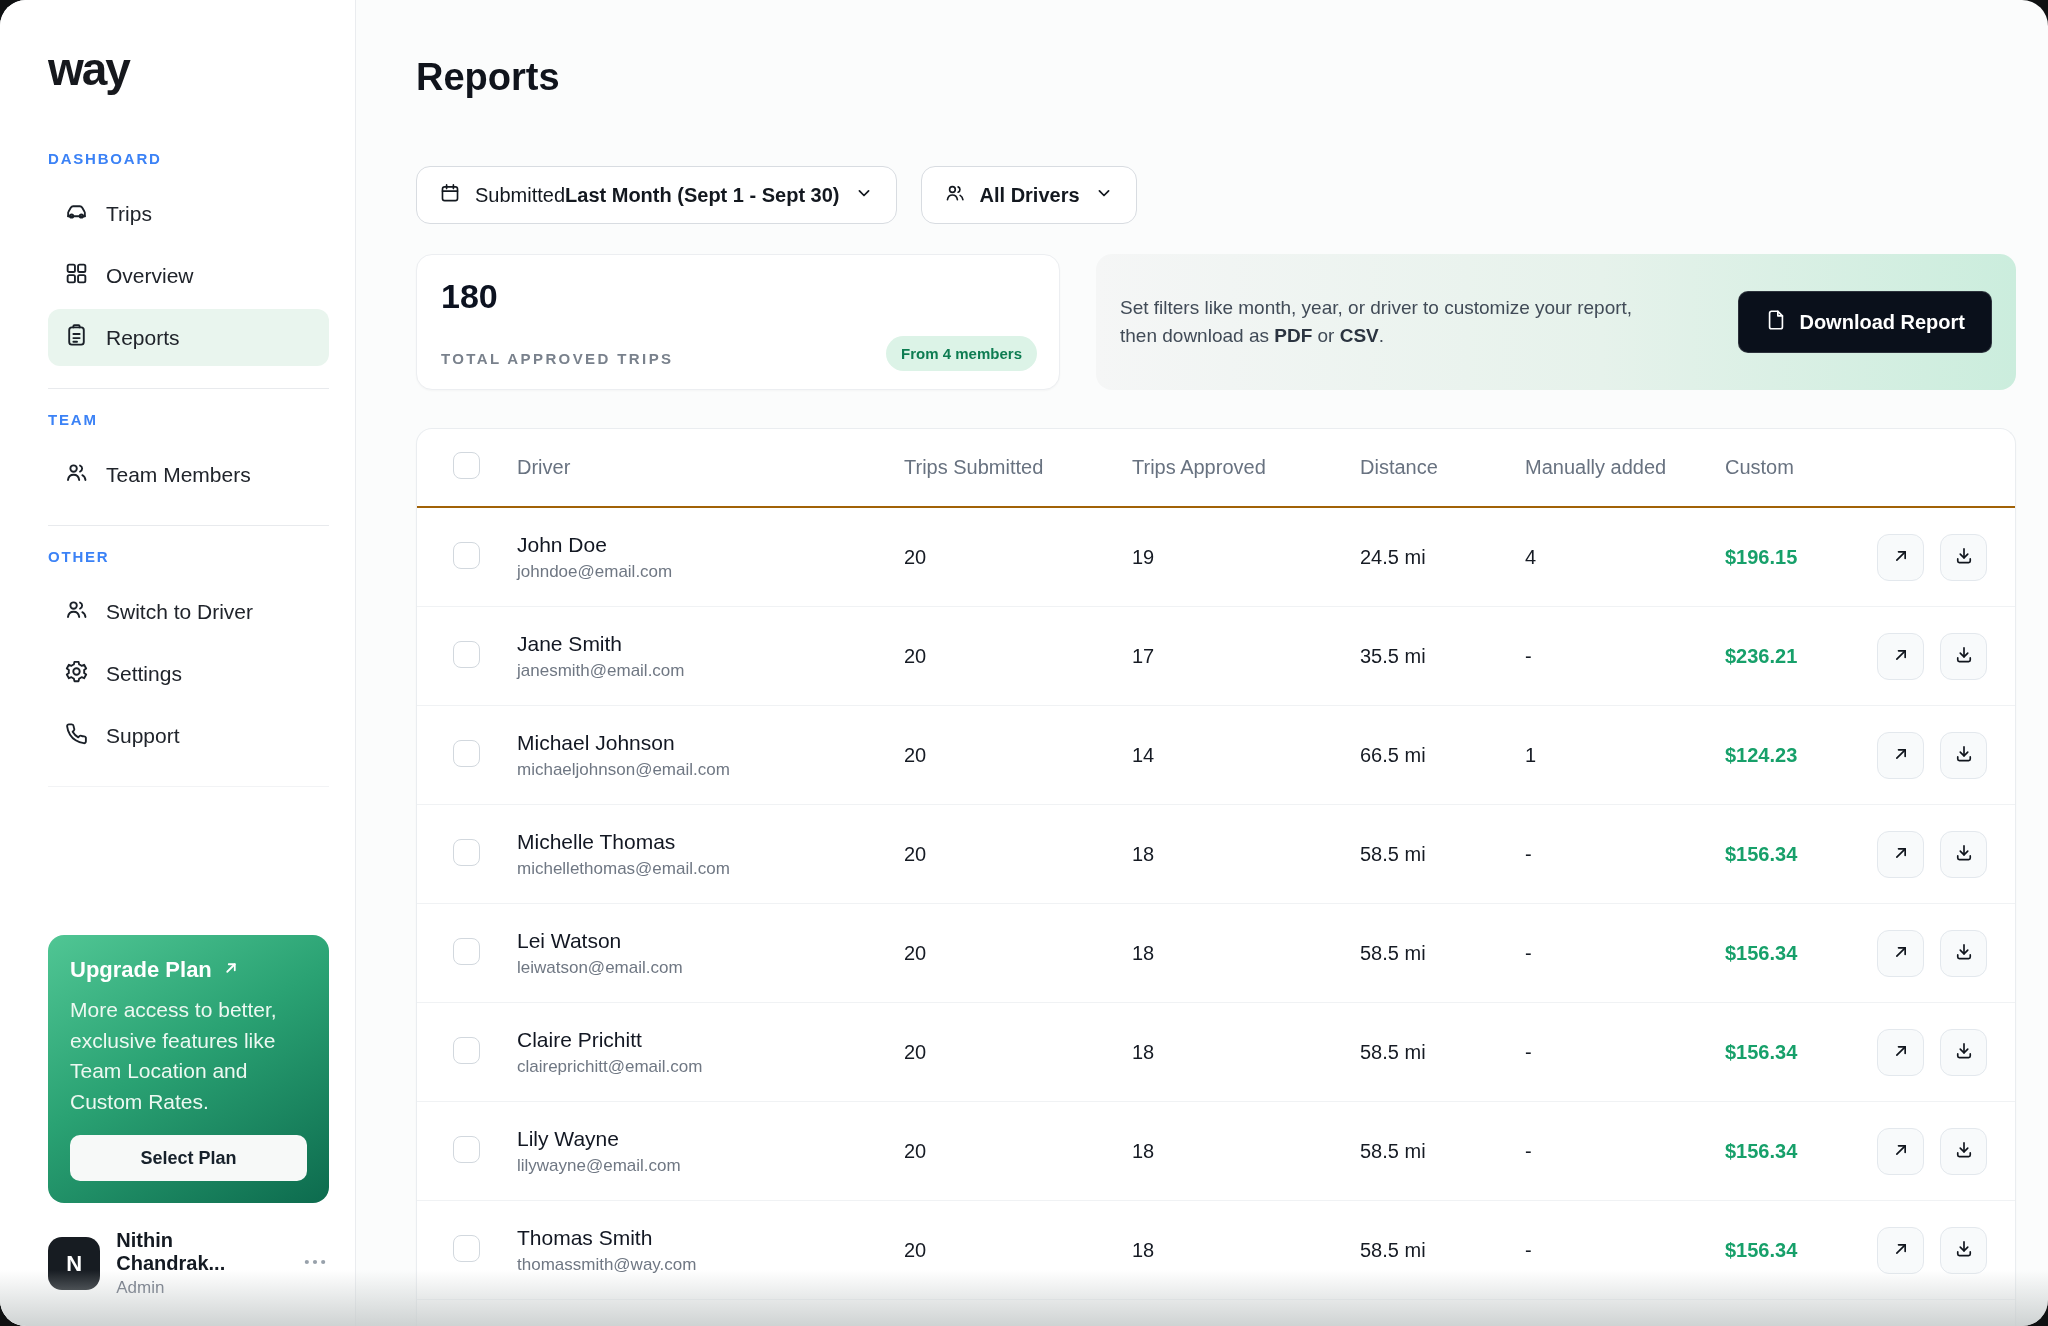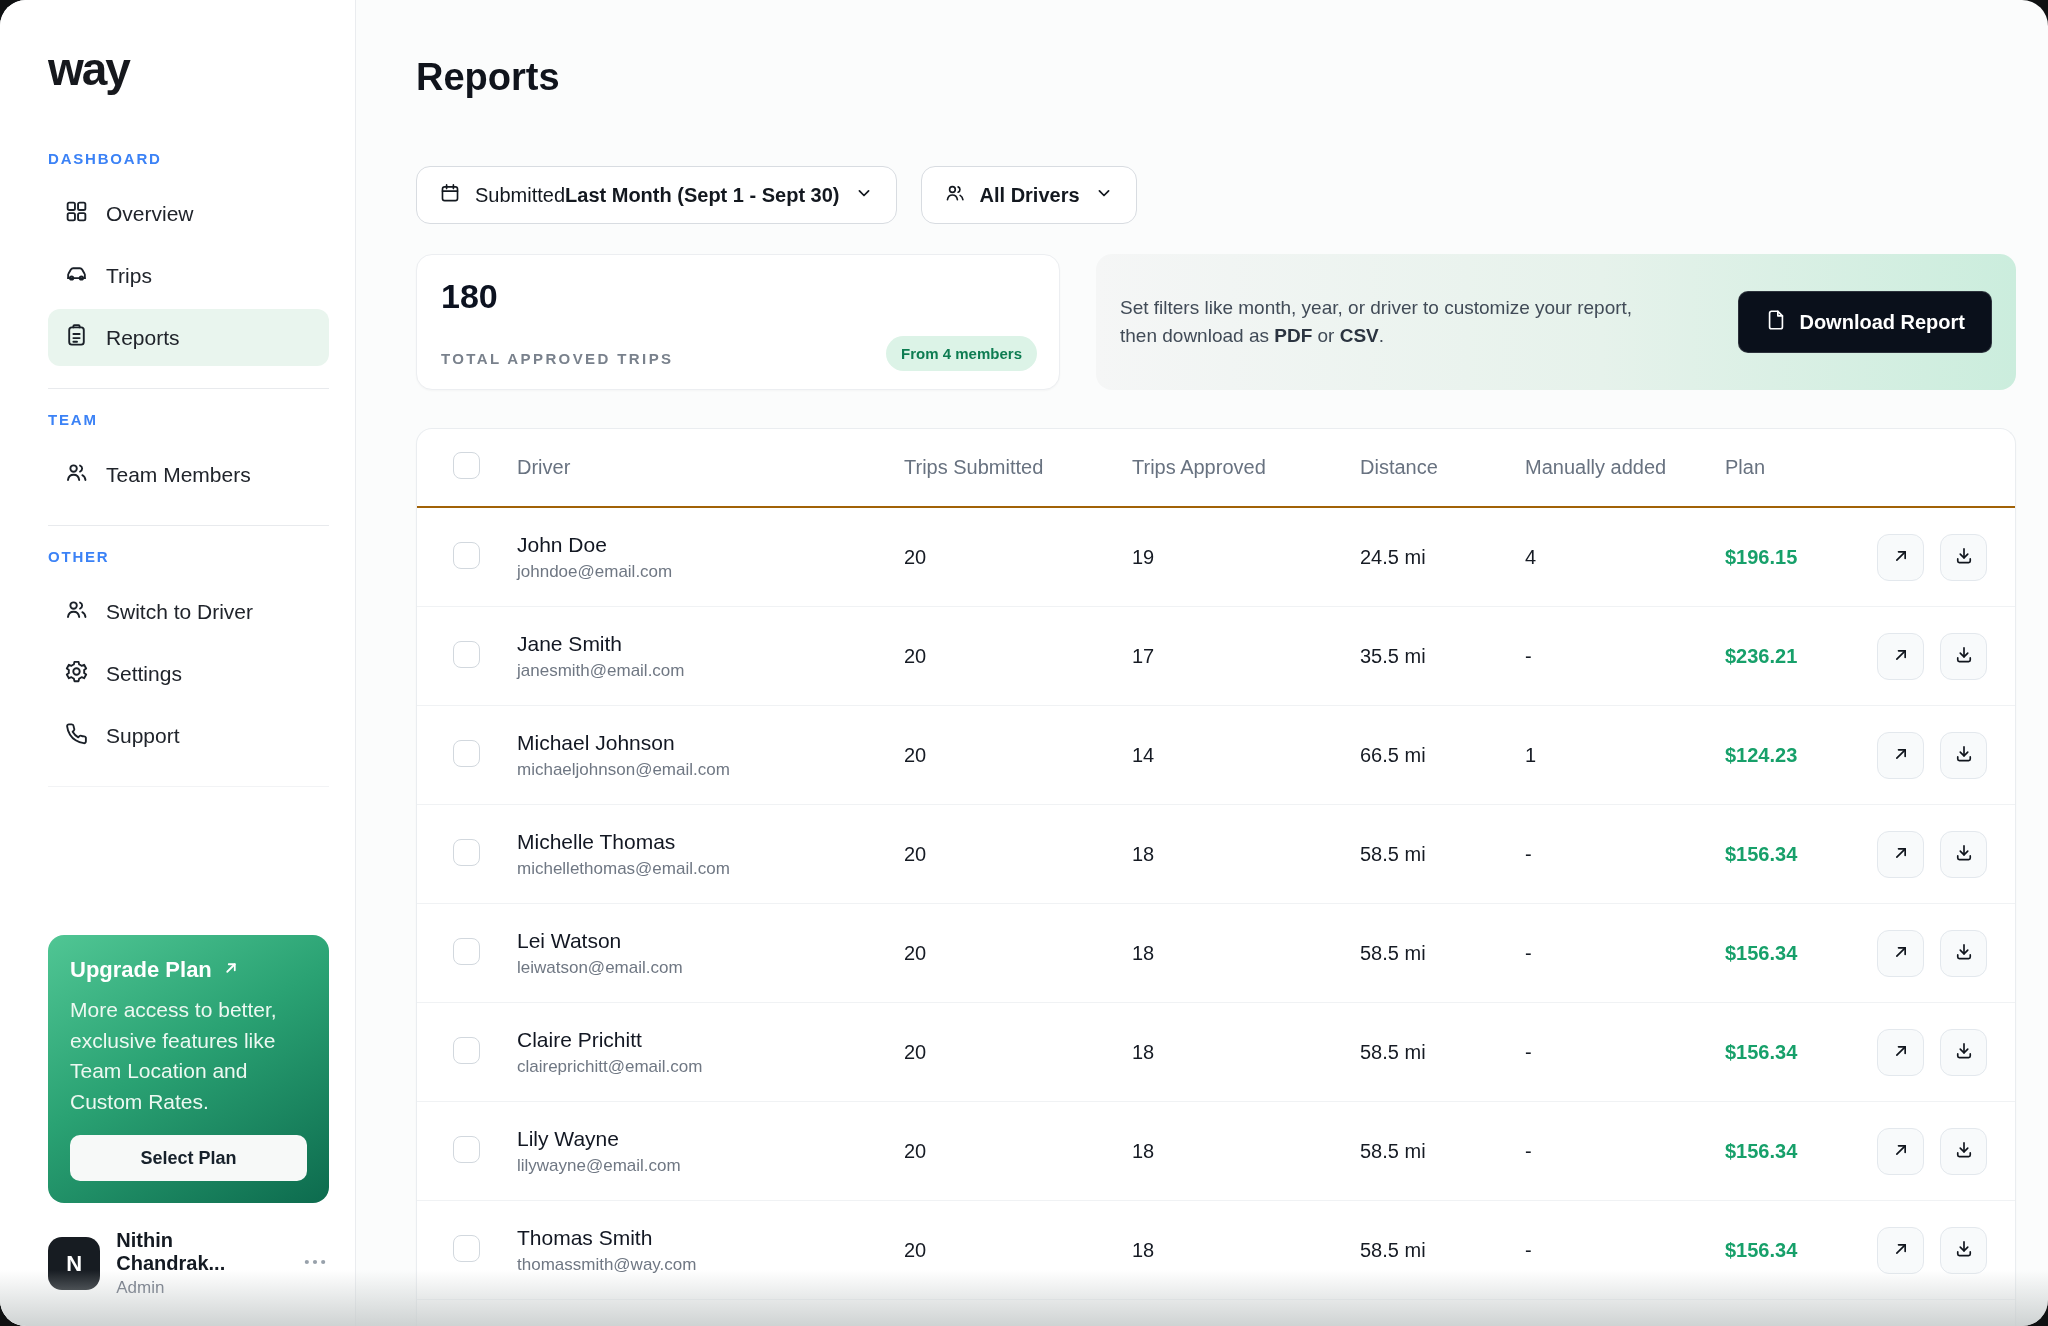--- a/index.html
+++ b/index.html
@@ -133,38 +133,38 @@
 <div class="app">
 
   <aside class="sidebar">
     <div class="logo">way</div>
 
     <div class="nav-label">DASHBOARD</div>
     <div class="nav-list">
       <div class="nav-item">
         <span>
           <svg viewBox="0 0 24 24" fill="none" stroke="currentColor" stroke-width="1.8" stroke-linecap="round" stroke-linejoin="round">
+              <path d="M4 16.5v-3.2c0-.5.1-.9.4-1.3l2.2-3.8c.5-.8 1.3-1.2 2.2-1.2h6.4c.9 0 1.7.4 2.2 1.2l2.2 3.8c.3.4.4.8.4 1.3v3.2"></path>
+              <path d="M4 16.5h16"></path>
+              <circle cx="7.3" cy="16.3" r="1.6"></circle>
+              <circle cx="16.7" cy="16.3" r="1.6"></circle>
+            </svg>
+        </span>
+        <span>Trips</span>
+      </div>
+      <div class="nav-item">
+        <span>
+          <svg viewBox="0 0 24 24" fill="none" stroke="currentColor" stroke-width="1.8" stroke-linecap="round" stroke-linejoin="round">
               <rect x="3.5" y="3.5" width="7" height="7" rx="1.5"></rect>
               <rect x="13.5" y="3.5" width="7" height="7" rx="1.5"></rect>
               <rect x="3.5" y="13.5" width="7" height="7" rx="1.5"></rect>
               <rect x="13.5" y="13.5" width="7" height="7" rx="1.5"></rect>
             </svg>
         </span>
         <span>Overview</span>
-      </div>
-      <div class="nav-item">
-        <span>
-          <svg viewBox="0 0 24 24" fill="none" stroke="currentColor" stroke-width="1.8" stroke-linecap="round" stroke-linejoin="round">
-              <path d="M4 16.5v-3.2c0-.5.1-.9.4-1.3l2.2-3.8c.5-.8 1.3-1.2 2.2-1.2h6.4c.9 0 1.7.4 2.2 1.2l2.2 3.8c.3.4.4.8.4 1.3v3.2"></path>
-              <path d="M4 16.5h16"></path>
-              <circle cx="7.3" cy="16.3" r="1.6"></circle>
-              <circle cx="16.7" cy="16.3" r="1.6"></circle>
-            </svg>
-        </span>
-        <span>Trips</span>
       </div>
       <div class="nav-item active">
         <span>
           <svg viewBox="0 0 24 24" fill="none" stroke="currentColor" stroke-width="1.8" stroke-linecap="round" stroke-linejoin="round">
               <rect x="5" y="4.2" width="14" height="16.5" rx="2.5"></rect>
               <path d="M9 4.2V3a1 1 0 0 1 1-1h4a1 1 0 0 1 1 1v1.2"></path>
               <path d="M9 10.5h6M9 14.5h6M9 18h3.5"></path>
             </svg>
         </span>
         <span>Reports</span>
@@ -319,21 +319,21 @@
     </div>
 
     <div class="table-card">
       <div class="thead">
         <div><span class="checkbox"></span></div>
         <div class="th">Driver</div>
         <div class="th">Trips Submitted</div>
         <div class="th">Trips Approved</div>
         <div class="th">Distance</div>
         <div class="th">Manually added</div>
-        <div class="th">Plan</div>
+        <div class="th">Custom</div>
         <div></div>
       </div>
       <div id="table-body">
           <div class="trow">
     <div><span class="checkbox"></span></div>
     <div class="cell-driver">
       <div class="driver-name">John Doe</div>
       <div class="driver-email">johndoe@email.com</div>
     </div>
     <div class="cell-num">20</div>

